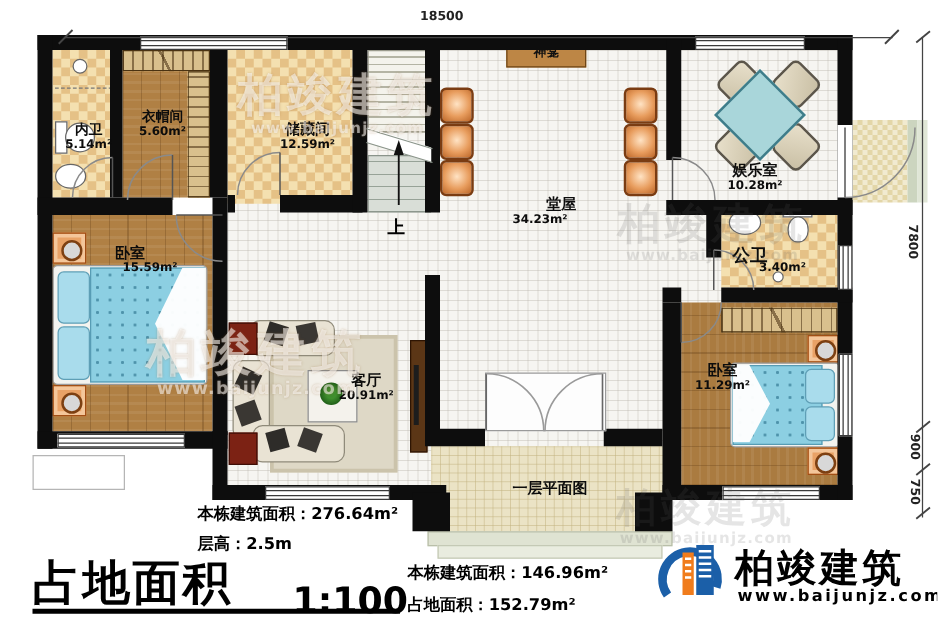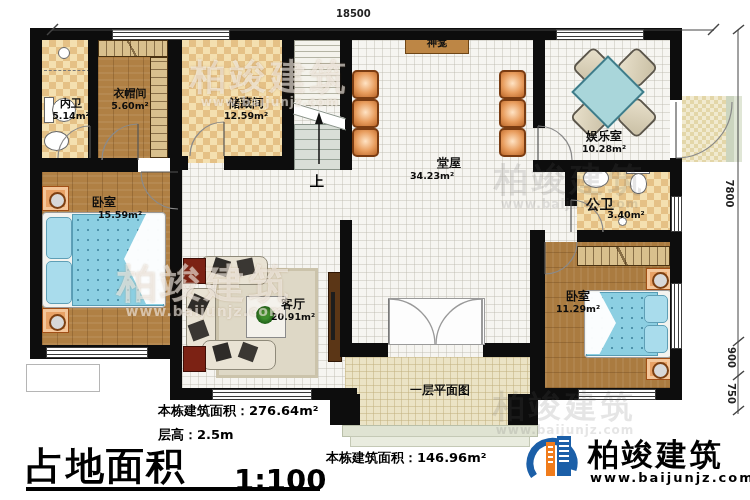--- a/index.html
+++ b/index.html
@@ -297,20 +297,21 @@
     <div class="wm-name" style="font-size:32px;">柏竣建筑</div>
     <div class="wm-url">www.baijunjz.com</div>
   </div>
 
   <div class="stat" style="left:158px;top:402px;">本栋建筑面积：276.64m²</div>
   <div class="stat" style="left:158px;top:426px;">层高：2.5m</div>
   <div class="big-title" style="left:26px;top:441px;">占地面积</div>
   <div class="scale" style="left:234px;top:451px;margin-top:12px;">1:100</div>
   <div class="abs" style="left:26px;top:487px;width:294px;height:4px;background:#000;"></div>
   <div class="stat" style="left:326px;top:449px;">本栋建筑面积：146.96m²</div>
+  <div class="stat" style="left:326px;top:475px;">占地面积：152.79m²</div>
 
   <svg class="abs" style="left:526px;top:430px;" width="56" height="60" viewBox="0 0 56 60">
     <path d="M8 46 A22 22 0 1 1 47 40" stroke="#1b5fa8" stroke-width="7" fill="none"></path>
     <rect x="20" y="12" width="9" height="34" fill="#f07c1c"></rect>
     <rect x="31" y="6" width="14" height="40" fill="#1b5fa8"></rect>
     <g fill="#fff">
       <rect x="22" y="16" width="5" height="2"></rect>
         <rect x="22" y="21" width="5" height="2"></rect>
       <rect x="22" y="26" width="5" height="2"></rect>
         <rect x="22" y="31" width="5" height="2"></rect>

